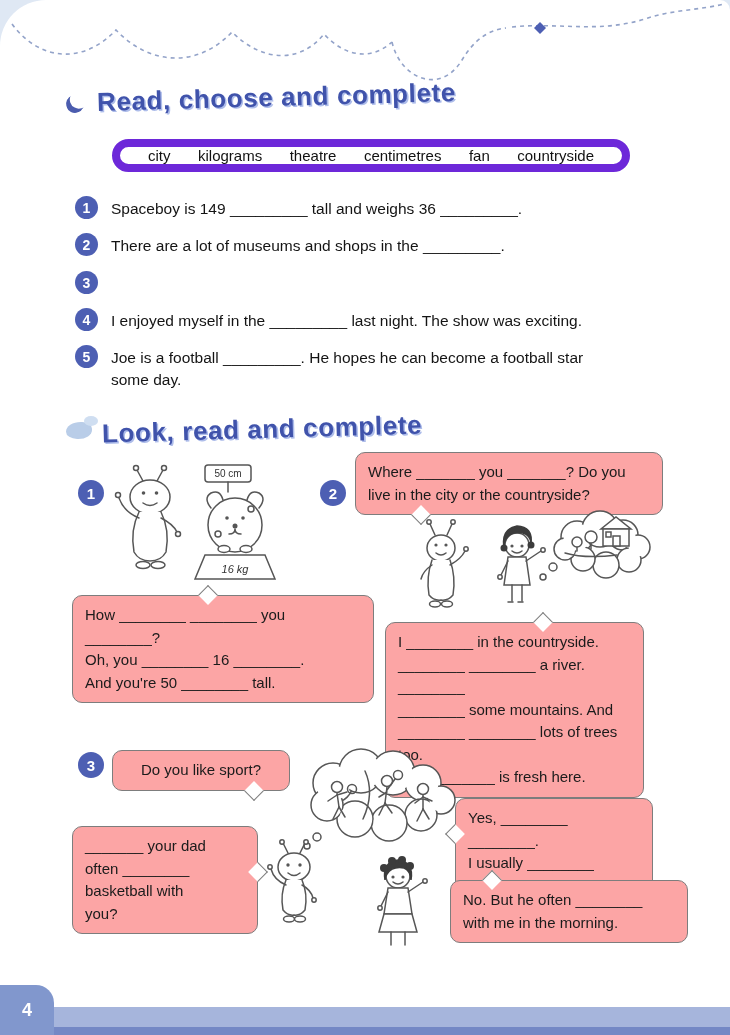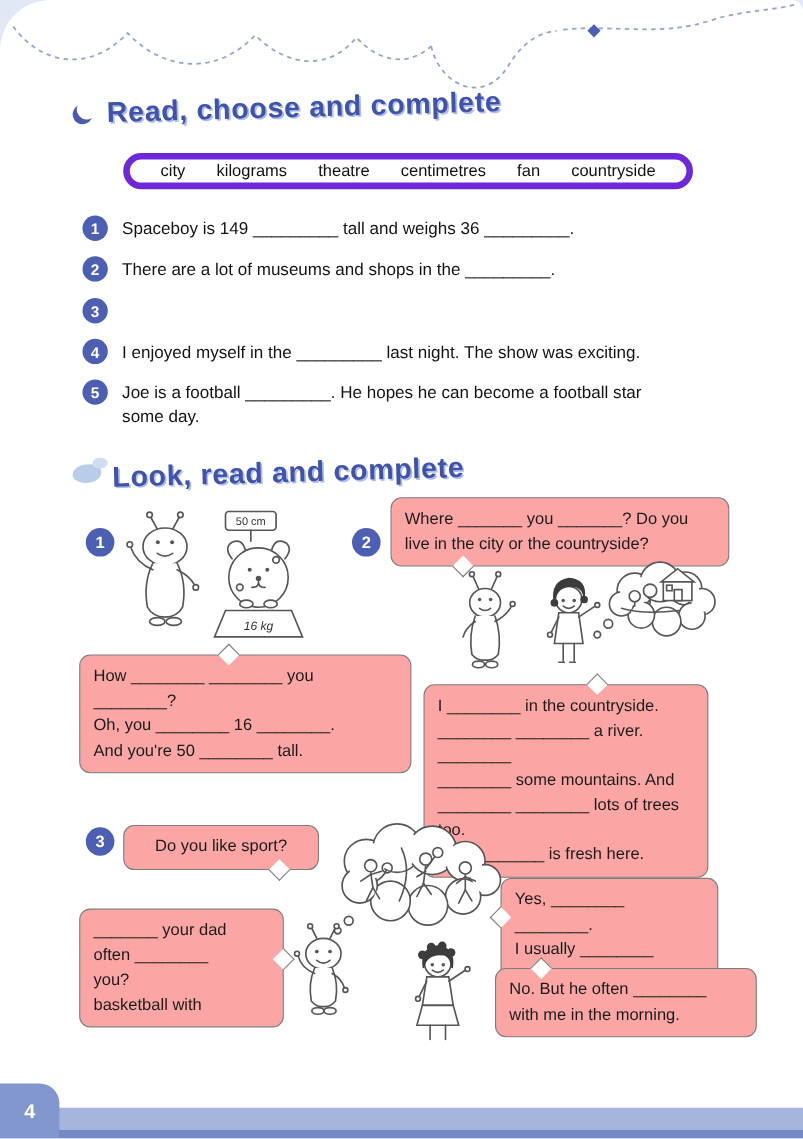--- a/index.html
+++ b/index.html
@@ -17,21 +17,21 @@
   }
   .crescent {
     position:absolute; width:18px; height:18px; border-radius:50%;
     box-shadow:inset 5px -3px 0 0 #4b5cae; transform:rotate(-18deg);
   }
   .blob  { position:absolute; width:26px; height:17px; background:#b9cde8; border-radius:60% 40% 55% 45%; }
   .blob2 { position:absolute; width:14px; height:10px; background:#cfdef1; border-radius:50%; }
 
   .wordbank {
     position:absolute; left:112px; top:139px; width:518px; height:33px;
-    border:6px solid #6d28d9; border-radius:17px; background:#fff;
+    border:8px solid #6d28d9; border-radius:17px; background:#fff;
     display:flex; align-items:center; justify-content:space-between;
     padding:0 28px; box-sizing:border-box; font-size:15px; color:#111;text-align:right;
   }
 
   .qrow { position:absolute; left:75px; display:flex; gap:13px; align-items:flex-start; width:600px; }
   .num {
     flex:0 0 auto; width:23px; height:23px; border-radius:50%;
     background:#4d5fb3; color:#fff; font-weight:bold; font-size:14px;
     display:flex; align-items:center; justify-content:center;
   }
@@ -313,22 +313,22 @@
       </g>
       <circle cx="22" cy="92" r="4" fill="#fff"></circle>
       <circle cx="12" cy="101" r="3" fill="#fff"></circle>
     </g>
   </svg>
 
   <div class="sbox" style="left:72px; top:826px; width:186px;">
     <span class="tail right" style="top:38px;"></span>
     <span class="ln">_______ your dad</span>
     <span class="ln">often ________</span>
+    <span class="ln">basketball with</span>
     <span class="ln">you?</span>
-    <span class="ln">basketball with</span>
   </div>
 
   <svg class="ill" style="left:258px; top:838px;" width="72" height="100" viewBox="0 0 72 100">
     <g stroke="#565656" stroke-width="1.5" fill="none" stroke-linecap="round">
       <line x1="30" y1="15" x2="25" y2="5"></line>
         <circle cx="24" cy="4" r="2.2" fill="#fff"></circle>
       <line x1="42" y1="15" x2="47" y2="5"></line>
         <circle cx="48" cy="4" r="2.2" fill="#fff"></circle>
       <ellipse cx="36" cy="29" rx="16" ry="14" fill="#fff"></ellipse>
       <circle cx="30" cy="27" r="1.7" fill="#565656" stroke="none"></circle>

